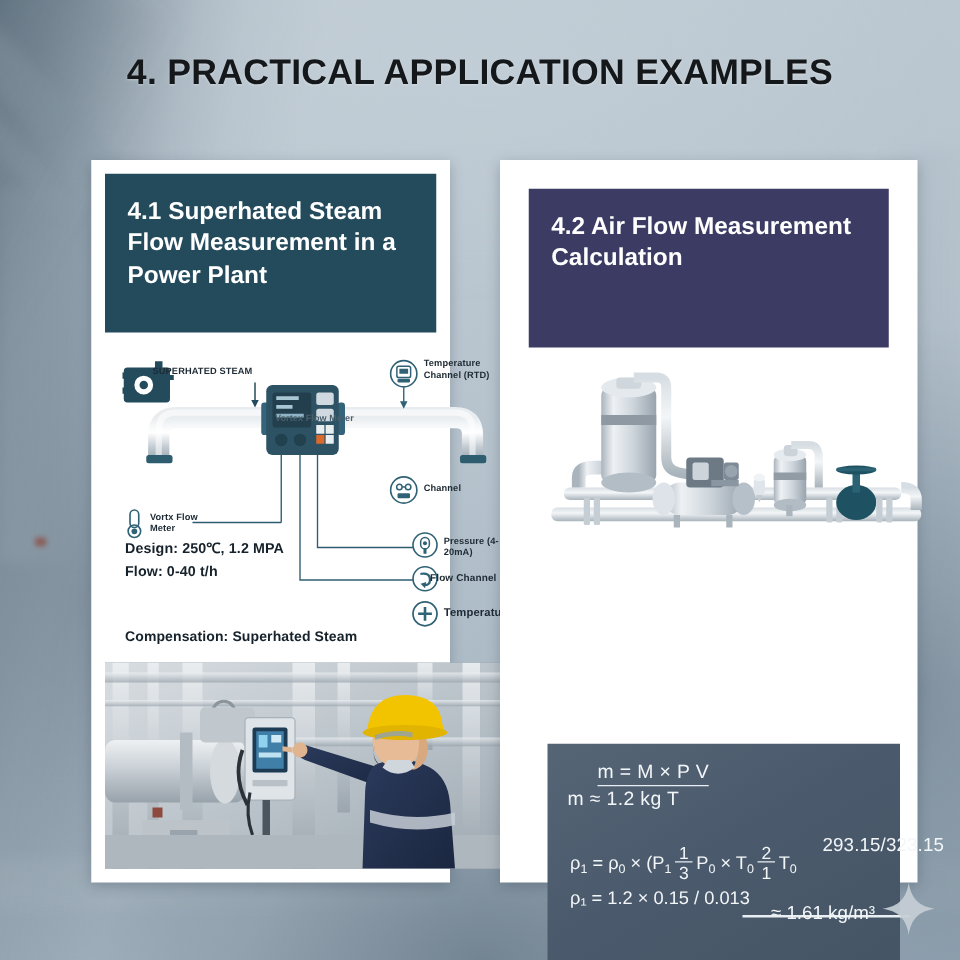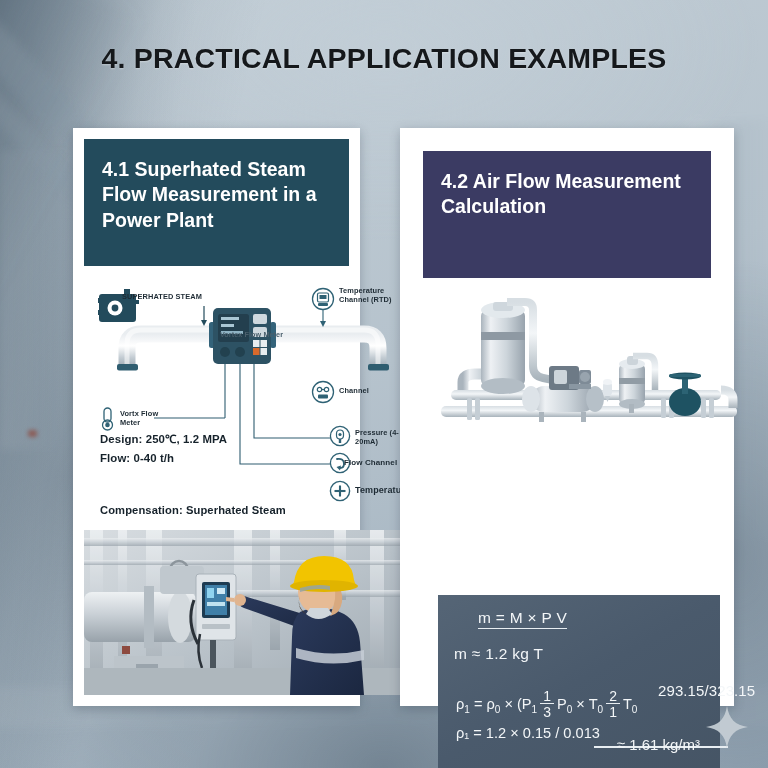--- a/index.html
+++ b/index.html
@@ -112,21 +112,21 @@
     position: absolute; left: 15px; top: 317px;
     width: 282px; height: 208px;
     background: linear-gradient(150deg, #556576 0%, #4a5a6c 45%, #455464 100%);
     color: #f3f6f8;
     padding: 14px 16px 10px 16px;
   }
   .f-row { position: relative; }
 
   .frac-top { font-size: 15.5px; letter-spacing:.3px; padding-bottom:1px; display:inline-block;
               border-bottom: 1.6px solid #e8eef2; margin-left: 24px; }
-  .frac-bot { font-size: 15.5px; letter-spacing:.3px; display:inline-block; margin-top:16px;text-align:right; }
+  .frac-bot { font-size: 15.5px; letter-spacing:.3px; display:inline-block; margin-top:2px;text-align:right; }
 
   .rho-block { margin-top: 17px; position: relative; height: 92px; }
   .rho-line1 { font-size: 14.6px; position:absolute; left:2px; top:10px; white-space: nowrap; }
   .rho-line2 { font-size: 14.6px; position:absolute; left:2px; top:45px; white-space: nowrap; }
   .mini-frac { display:inline-block; text-align:center; vertical-align:middle; line-height:1.0; margin:0 3px; position:relative; top:-1px;}
   .mini-frac .num { font-size: 14px; display:block; padding:0 3px; border-bottom: 1.4px solid #e8eef2; }
   .mini-frac .den { font-size: 14px; display:block; padding-top:1px;}
   .sub { font-size: 10px; vertical-align: sub; }
 
   .t-frac { position:absolute; left:172px; top:2px; text-align:center; }

